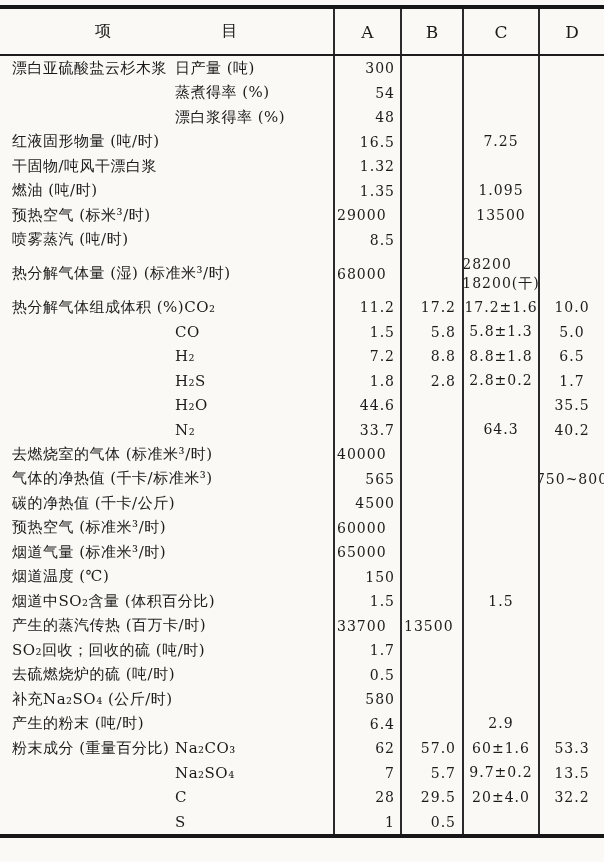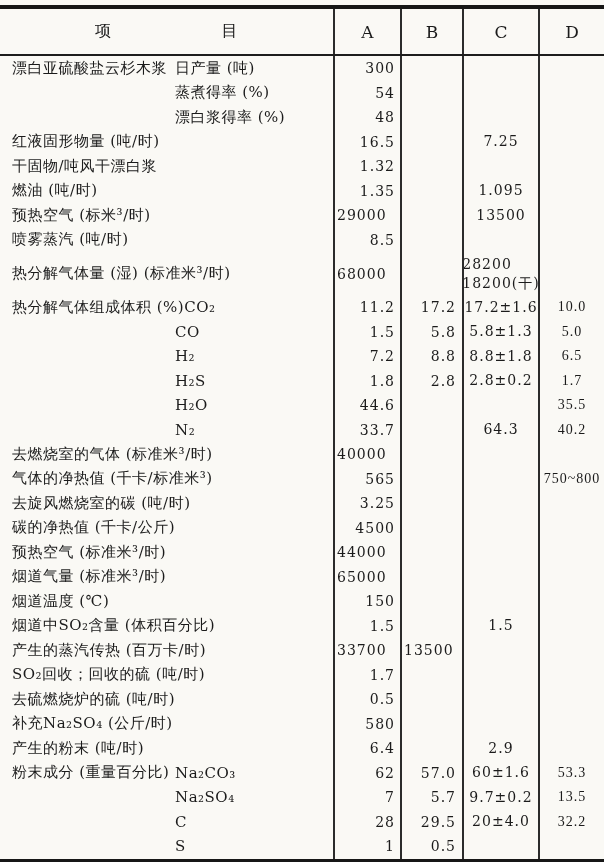--- a/index.html
+++ b/index.html
@@ -47,21 +47,21 @@
   .lbl.indent{padding-left:163px;}
   .v{
     font-size:14px;
     letter-spacing:1px;
   }
   .v.a{justify-content:flex-end;padding-right:5px;padding-left:18px;}
   .v.b{justify-content:flex-end;padding-right:6px;padding-left:36px;}
   .v.a.wide,.v.b.wide{justify-content:flex-start;padding-left:2px;padding-right:0;}
   .v.c{justify-content:center;}
   .v.c span{white-space:pre-line;line-height:19px;text-align:left;}
-  .v.d{justify-content:center;font-family:Liberation Serif, serif;}
+  .v.d{justify-content:center;}
   .tr.header .td.item{
     justify-content:center;
     gap:110px;
     padding-left:0;
     font-size:16px;
   }
   .tr.header .col{
     justify-content:center;
     font-size:17px;
     letter-spacing:0;
@@ -370,58 +370,41 @@
           </div>
           <div class="td v c">
             <span></span>
           </div>
           <div class="td v d">
             <span>750~800</span>
           </div>
         </div>
         <div class="tr">
           <div class="td item">
-            <span class="lbl">去旋风燃烧室的碳 (吨/时)</span>
-          </div>
-          <div class="td v a">
-            <span>3.25</span>
-          </div>
-          <div class="td v b">
-            <span></span>
-          </div>
-          <div class="td v c">
-            <span></span>
-          </div>
-          <div class="td v d">
-            <span></span>
-          </div>
-        </div>
-        <div class="tr">
-          <div class="td item">
             <span class="lbl">碳的净热值 (千卡/公斤)</span>
           </div>
           <div class="td v a">
             <span>4500</span>
           </div>
           <div class="td v b">
             <span></span>
           </div>
           <div class="td v c">
             <span></span>
           </div>
           <div class="td v d">
             <span></span>
           </div>
         </div>
         <div class="tr">
           <div class="td item">
             <span class="lbl">预热空气 (标准米³/时)</span>
           </div>
           <div class="td v a wide">
-            <span>44000</span>
+            <span>60000</span>
           </div>
           <div class="td v b">
             <span></span>
           </div>
           <div class="td v c">
             <span></span>
           </div>
           <div class="td v d">
             <span></span>
           </div>

